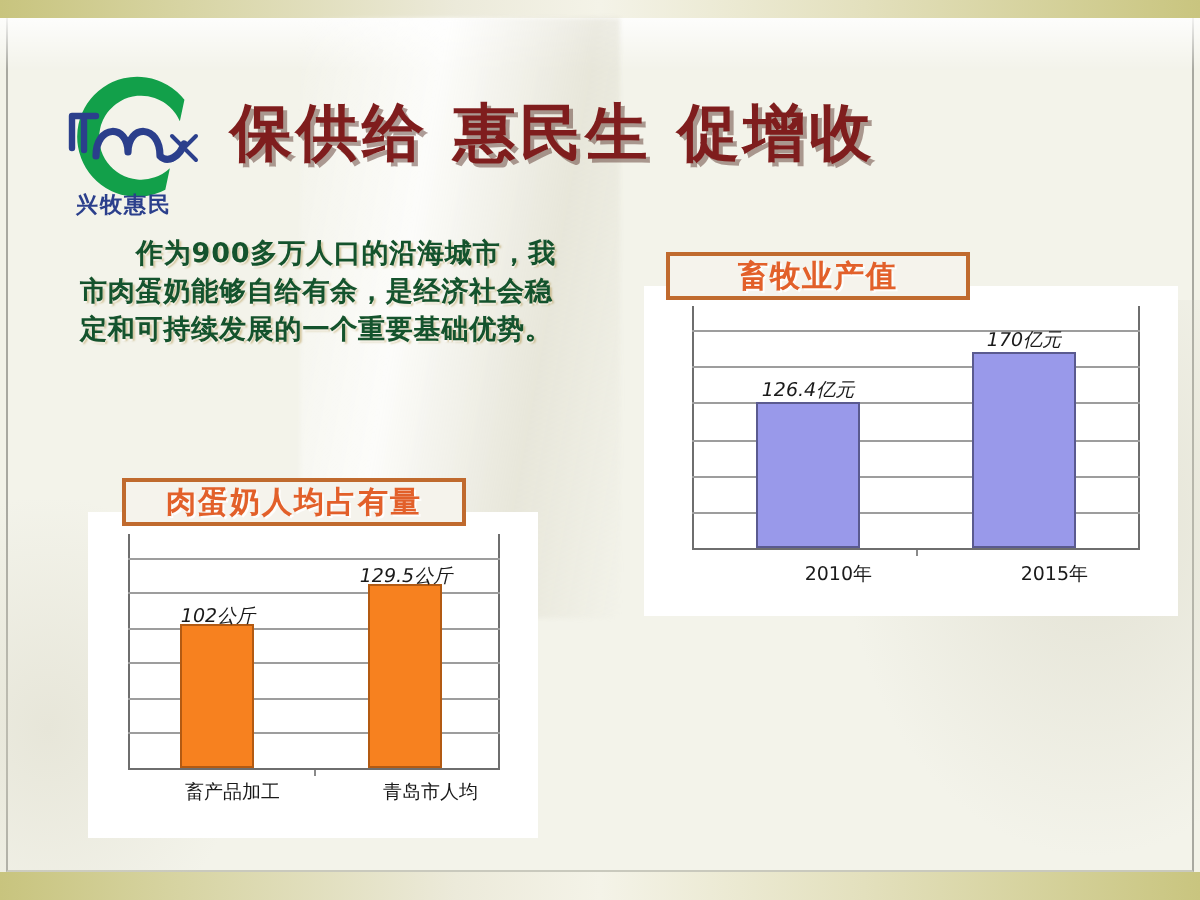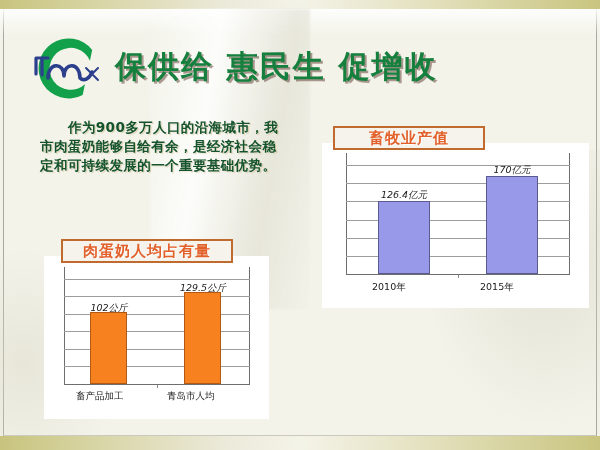--- a/index.html
+++ b/index.html
@@ -50,21 +50,21 @@
   .logo svg{display:block;}
   .logo-cn{
     position:absolute;left:20px;top:95px;width:84px;text-align:center;
     color:#2b3f8c;font-size:11px;font-weight:bold;letter-spacing:1px;
     font-family:"DejaVu Sans","Liberation Sans",sans-serif;
   }
 
   
   .headline{
     position:absolute;left:115px;top:46px;width:470px;
-    font-size:31px;font-weight:bold;color:#15803d;letter-spacing:2px;
+    font-size:31px;font-weight:bold;color:#7f1d1d;letter-spacing:2px;
     text-shadow:2px 2px 0 rgba(80,40,30,.45);
     white-space:nowrap;
   }
 
   
   .goldpara{
     position:absolute;left:40px;top:118px;width:245px;
     font-size:13.5px;line-height:19px;font-weight:bold;
     color:#14532d;letter-spacing:.4px;text-indent:28px;
     text-shadow:0 1px 0 rgba(255,255,255,.6), 1px 1px 1px rgba(150,110,10,.35);
@@ -110,21 +110,21 @@
 
   .bar{position:absolute;bottom:1px;box-sizing:border-box;}
   .bar.blue{background:#9999ea;border:1px solid #5a5a8f;}
   .bar.orange{background:#f7811f;border:1px solid #b35a12;}
 
   .vlabel{
     position:absolute;text-align:center;font-size:9.5px;color:#1a1a1a;
     font-family:"DejaVu Sans","Liberation Sans",sans-serif;white-space:nowrap;font-style:italic;
   }
   .clabel{
-    position:absolute;text-align:left;font-size:9.5px;color:#1a1a1a;
+    position:absolute;text-align:right;font-size:9.5px;color:#1a1a1a;
     font-family:"DejaVu Sans","Liberation Sans",sans-serif;white-space:nowrap;
   }
 </style>
 </head>
 <body>
 
 <div id="slide">
 
   <div class="topbar"></div>
   <div class="innerframe"></div>
@@ -135,20 +135,21 @@
   <div class="bottombar"></div>
 
   <div class="logo">
     <svg width="88" height="78" viewBox="0 0 88 78">
       <path d="M70 16 A30 30 0 1 0 70 62 L70 51 A21 21 0 1 1 70 27 Z" fill="#12a04a" transform="rotate(12 44 39)"></path>
       <path d="M18 30 L18 46 M18 30 L30 30 M24 30 L24 47" stroke="#2b3f8c" stroke-width="3.2" fill="none" stroke-linecap="round"></path>
       <path d="M30 50 C30 34, 46 34, 46 48 C46 34, 62 34, 62 50 C66 54, 72 50, 74 44" stroke="#2b3f8c" stroke-width="3.6" fill="none" stroke-linecap="round" stroke-linejoin="round"></path>
       <path d="M68 40 L80 52 M80 40 L68 52" stroke="#2b3f8c" stroke-width="2" fill="none" stroke-linecap="round"></path>
     </svg>
   </div>
+  <div class="logo-cn">兴牧惠民</div>
 
   <div class="headline">保供给   惠民生   促增收</div>
 
   <div class="goldpara">作为900多万人口的沿海城市，我市肉蛋奶能够自给有余，是经济社会稳定和可持续发展的一个重要基础优势。</div>
 
   <div class="plate" id="plate-right">畜牧业产值</div>
 
   <div class="chartcard" id="chart-right">
     <div class="plot" id="plot-right">
       <div class="axisline"></div>

